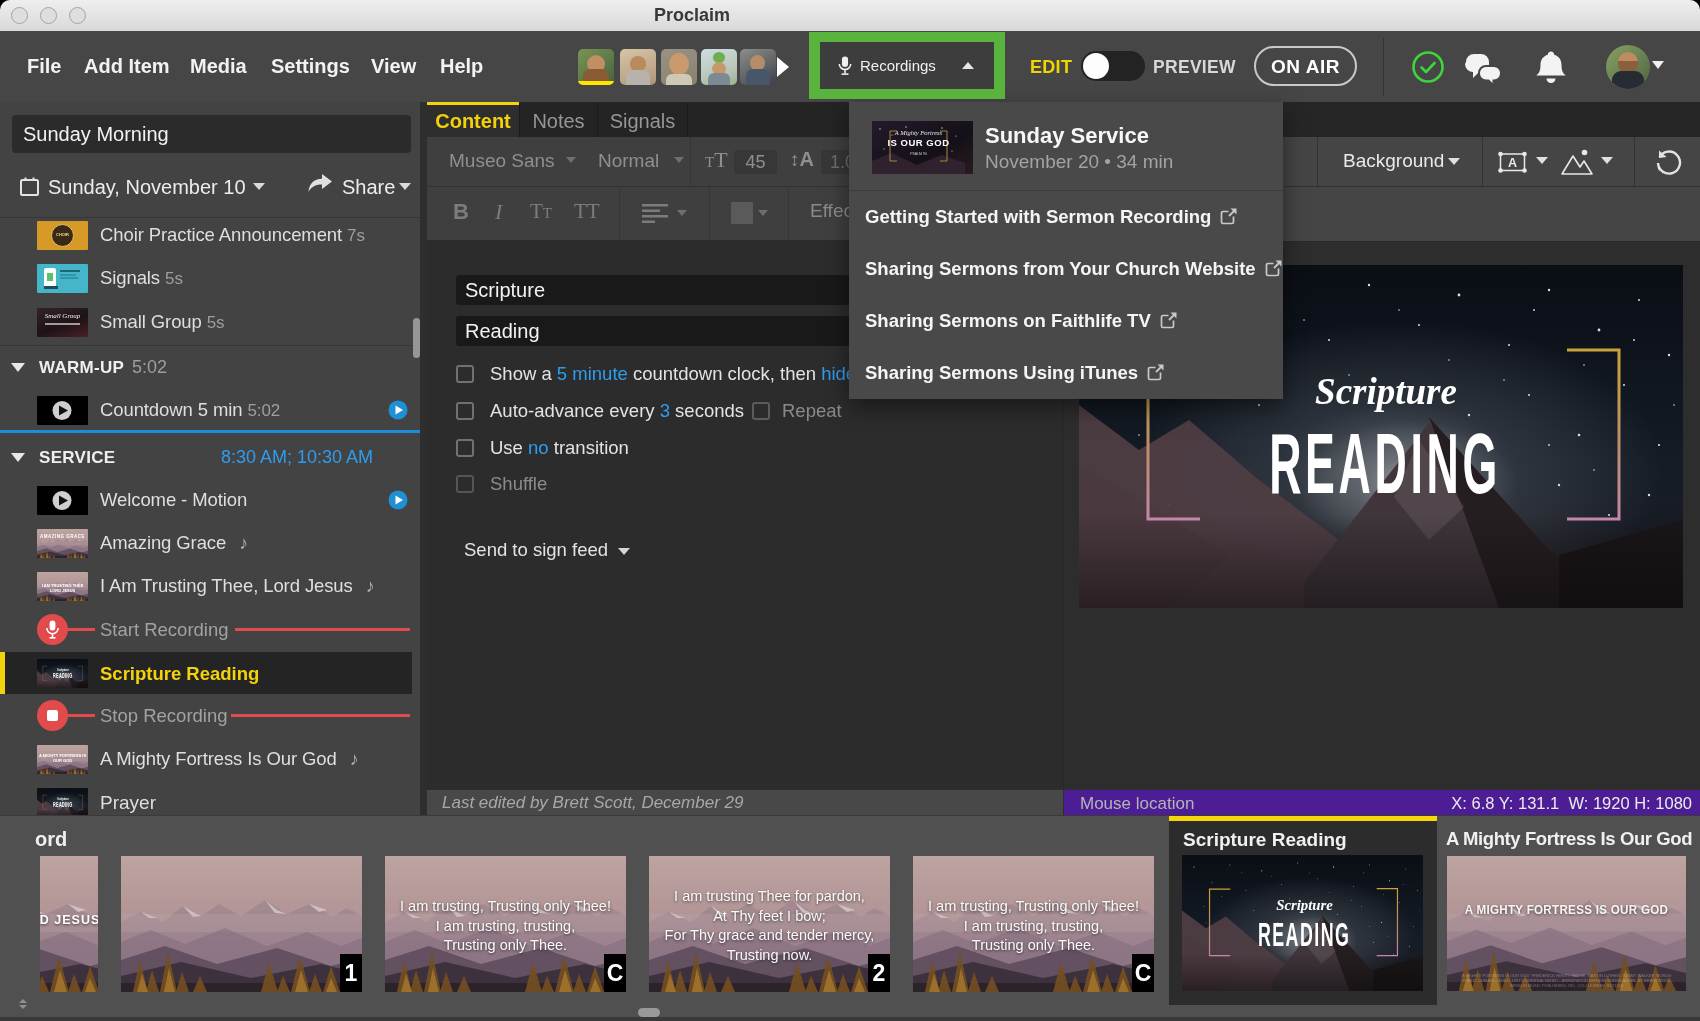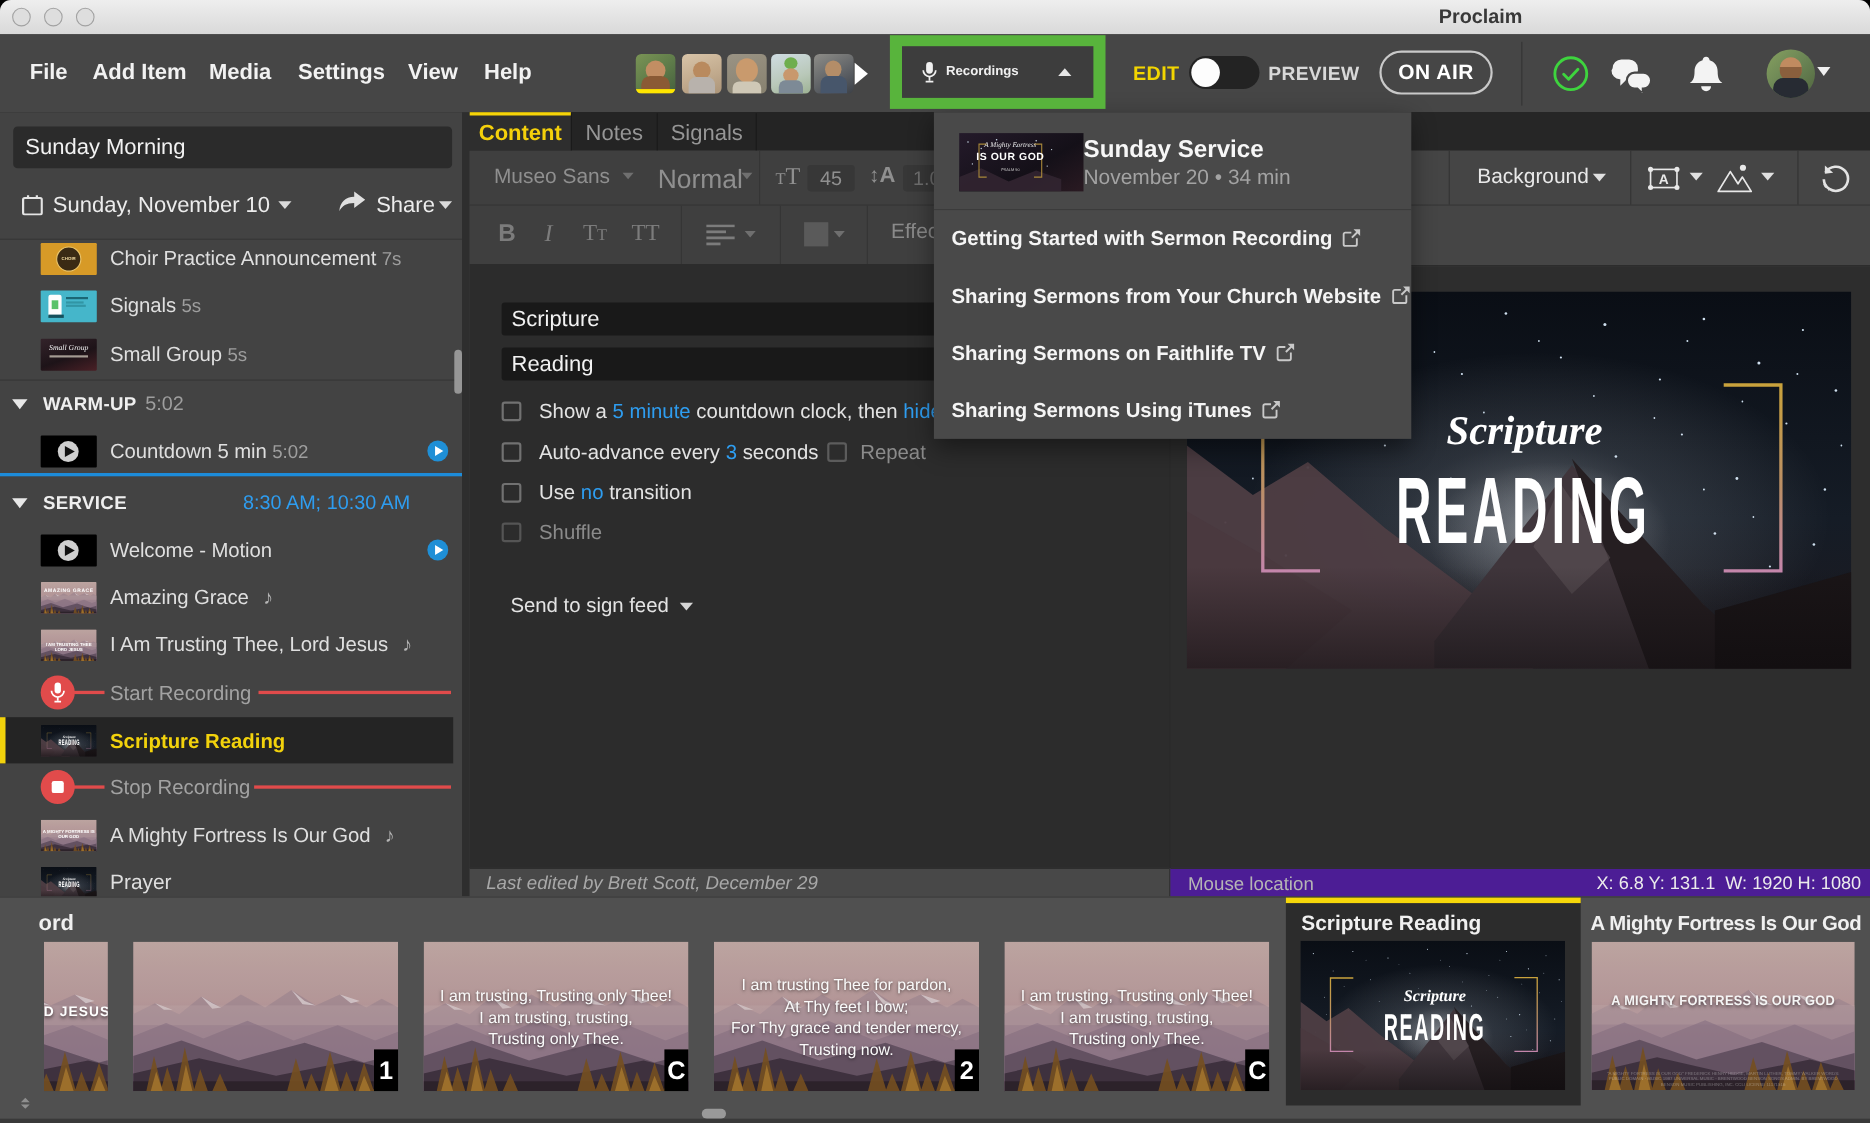--- a/index.html
+++ b/index.html
@@ -2,21 +2,21 @@
 <html><head>
 <meta charset="utf-8">
 <style>
 html,body{margin:0;padding:0;background:#000;}
 body{width:1700px;height:1021px;position:relative;overflow:hidden;font-family:"Liberation Sans",sans-serif;-webkit-font-smoothing:antialiased;}
 .win{position:absolute;left:0;top:0;width:1700px;height:1021px;border-radius:10px 10px 0 0;overflow:hidden;background:#434343;}
 .abs{position:absolute;}
 
 .titlebar{position:absolute;left:0;top:0;width:1700px;height:31px;background:linear-gradient(#eeeeee,#d9d9d9);border-bottom:1px solid #a9a9a9;}
 .tl{position:absolute;top:7px;width:17px;height:17px;border-radius:50%;background:#dedede;border:1px solid #a2a2a2;box-sizing:border-box;}
-.titlebar .t{position:absolute;top:5px;left:0;width:1384px;text-align:right;font-size:18px;font-weight:700;color:#383838;}
+.titlebar .t{position:absolute;top:5px;left:0;width:1384px;text-align:center;font-size:18px;font-weight:700;color:#383838;}
 
 .menubar{position:absolute;left:0;top:31px;width:1700px;height:71px;background:#464646;border-bottom:2px solid #282828;box-sizing:content-box;}
 .mitem{position:absolute;top:24px;font-size:20px;font-weight:600;color:#f2f2f2;}
 .av{position:absolute;top:49px;width:36px;height:36px;border-radius:5px;overflow:hidden;}
 .caret-d{display:inline-block;width:0;height:0;border-left:6px solid transparent;border-right:6px solid transparent;border-top:7px solid #e6e6e6;}
 .caret-u{display:inline-block;width:0;height:0;border-left:6px solid transparent;border-right:6px solid transparent;border-bottom:7px solid #e6e6e6;}
 
 .sidebar{position:absolute;left:0;top:102px;width:504px;height:713px;background:#434343;overflow:hidden;}
 .sdiv{position:absolute;left:420px;top:102px;width:7px;height:713px;background:#2e2e2e;}
 .srow-title{font-size:18.5px;color:#dfdfdf;white-space:nowrap;letter-spacing:-0.1px;}
@@ -208,21 +208,21 @@
  <div class="abs" style="left:809px;top:32px;width:196px;height:67px;background:#58b43c;z-index:60;"></div>
  <div class="abs" style="left:820px;top:42px;width:174px;height:47px;background:#3d3d3d;z-index:61;"></div>
  <div class="abs" style="left:838px;top:56px;z-index:62;">
   <svg width="14" height="21" viewBox="0 0 16 24">
    <rect x="4.5" y="0.5" width="7" height="12" rx="3.5" fill="#f0f0f0"></rect>
    <path d="M1.5,9 a6.5,6.5 0 0 0 13,0" fill="none" stroke="#f0f0f0" stroke-width="1.8"></path>
    <line x1="8" y1="16" x2="8" y2="20" stroke="#f0f0f0" stroke-width="1.8"></line>
    <line x1="4" y1="20.7" x2="12" y2="20.7" stroke="#f0f0f0" stroke-width="1.8"></line>
   </svg>
  </div>
- <div class="abs" style="left:860px;top:57px;font-size:12px;font-weight:700;color:#f0f0f0;z-index:62;">Recordings</div>
+ <div class="abs" style="left:860px;top:57px;font-size:15px;font-weight:400;color:#f0f0f0;z-index:62;">Recordings</div>
  <div class="abs caret-u" style="left:962px;top:62px;z-index:62;"></div>
 
  <div class="abs" style="left:1030px;top:57px;font-size:18px;font-weight:700;color:#f2d500;letter-spacing:0.3px;">EDIT</div>
  <div class="abs" style="left:1081px;top:51px;width:64px;height:30px;border-radius:15px;background:#232323;"></div>
  <div class="abs" style="left:1083px;top:53px;width:26px;height:26px;border-radius:50%;background:#fdfdfd;"></div>
  <div class="abs" style="left:1153px;top:57px;font-size:17.5px;font-weight:700;color:#d8d8d8;letter-spacing:0.3px;">PREVIEW</div>
 
  <div class="abs" style="left:1254px;top:46px;width:103px;height:40px;border:2px solid #c9c9c9;border-radius:21px;box-sizing:border-box;color:#fff;font-size:19px;font-weight:700;text-align:center;line-height:37px;letter-spacing:0.5px;">ON AIR</div>
 
  <div class="abs" style="left:1383px;top:38px;width:1px;height:58px;background:#333;"></div>
@@ -392,21 +392,21 @@
  <div class="abs" style="left:0;top:8px;width:92px;text-align:center;font-size:20px;font-weight:600;color:#f4d00b;">Content</div>
  <div class="abs" style="left:92px;top:1px;width:1px;height:34px;background:#1a1a1a;"></div>
  <div class="abs" style="left:93px;top:8px;width:77px;text-align:center;font-size:20px;color:#969696;">Notes</div>
  <div class="abs" style="left:170px;top:1px;width:1px;height:34px;background:#1a1a1a;"></div>
  <div class="abs" style="left:171px;top:8px;width:89px;text-align:center;font-size:20px;color:#969696;">Signals</div>
  <div class="abs" style="left:260px;top:1px;width:1px;height:34px;background:#1a1a1a;"></div>
 </div>
 <div class="toolbar1">
  <div class="abs" style="left:22px;top:13px;font-size:19px;color:#8f8f8f;">Museo Sans</div>
  <div class="abs caret-d" style="left:139px;top:20px;border-top-color:#6f6f6f;border-left-width:5px;border-right-width:5px;border-top-width:6px;"></div>
- <div class="abs" style="left:171px;top:13px;font-size:24px;color:#8f8f8f;">Normal</div>
+ <div class="abs" style="left:171px;top:13px;font-size:19px;color:#8f8f8f;">Normal</div>
  <div class="abs caret-d" style="left:247px;top:20px;border-top-color:#6f6f6f;border-left-width:5px;border-right-width:5px;border-top-width:6px;"></div>
  <div class="abs" style="left:263px;top:0;width:1px;height:49px;background:#353535;"></div>
  <div class="abs" style="left:278px;top:10px;font-size:15px;color:#8f8f8f;font-family:'Liberation Serif',serif;">T<span style="font-size:22px;">T</span></div>
  <div class="abs" style="left:307px;top:13px;width:43px;height:24px;background:#373737;border-radius:3px;color:#8f8f8f;font-size:18px;text-align:center;line-height:24px;">45</div>
  <div class="abs" style="left:363px;top:11px;font-size:19px;color:#8f8f8f;">↕<span style="font-size:20px;font-weight:600;">A</span></div>
  <div class="abs" style="left:394px;top:13px;width:43px;height:24px;background:#373737;border-radius:3px;color:#6e6e6e;font-size:18px;text-align:center;line-height:24px;">1.0</div>
 </div>
 <div class="toolbar2">
  <div class="abs" style="left:26px;top:12px;font-size:22px;font-weight:700;color:#7c7c7c;">B</div>
  <div class="abs" style="left:68px;top:12px;font-size:22px;font-style:italic;color:#7c7c7c;font-family:'Liberation Serif',serif;">I</div>
@@ -549,21 +549,21 @@
  <div class="abs" style="left:17px;top:180px;">
    <svg width="12" height="12" viewBox="0 0 12 12">
           <path d="M2,5 L6,1 L10,5 Z M2,7 L6,11 L10,7 Z" fill="#8f8f8f"></path>
         </svg>
  </div>
  <div class="abs" style="left:638px;top:192px;width:22px;height:9px;border-radius:4.5px;background:#999;"></div>
  <div class="abs" style="left:0;top:201px;width:1700px;height:5px;background:#393939;"></div>
 </div>
 
 <div class="dropdown">
- <div class="abs" style="left:23px;top:19px;width:113px;height:53px;background:linear-gradient(150deg,#241a2a,#141018 60%,#2a1a22);overflow:hidden;">
+ <div class="abs" style="left:23px;top:19px;width:101px;height:53px;background:linear-gradient(150deg,#241a2a,#141018 60%,#2a1a22);overflow:hidden;">
    <svg class="abs" style="left:0;top:0;" width="93" height="53" viewBox="0 0 93 53">
      <g fill="#cfe0ef">
             <circle cx="8" cy="8" r="0.7"></circle>
             <circle cx="20" cy="14" r="0.6"></circle>
             <circle cx="34" cy="6" r="0.7"></circle>
             <circle cx="52" cy="12" r="0.6"></circle>
             <circle cx="70" cy="7" r="0.7"></circle>
             <circle cx="84" cy="15" r="0.6"></circle>
             <circle cx="12" cy="28" r="0.6"></circle>
             <circle cx="80" cy="30" r="0.6"></circle>

